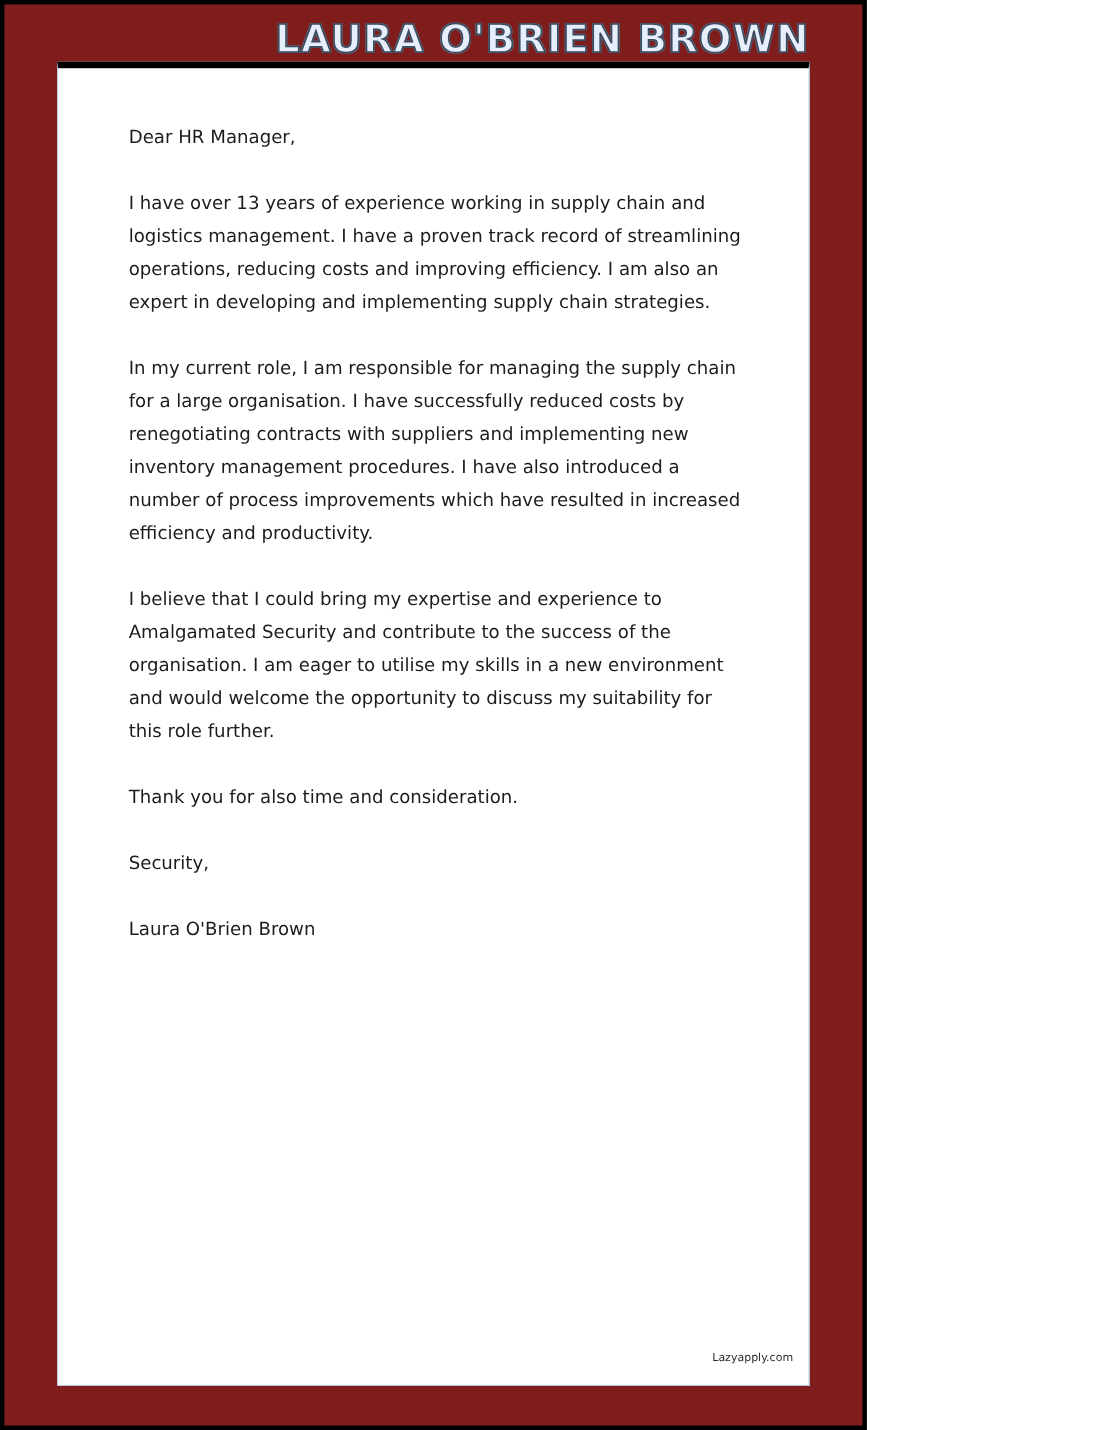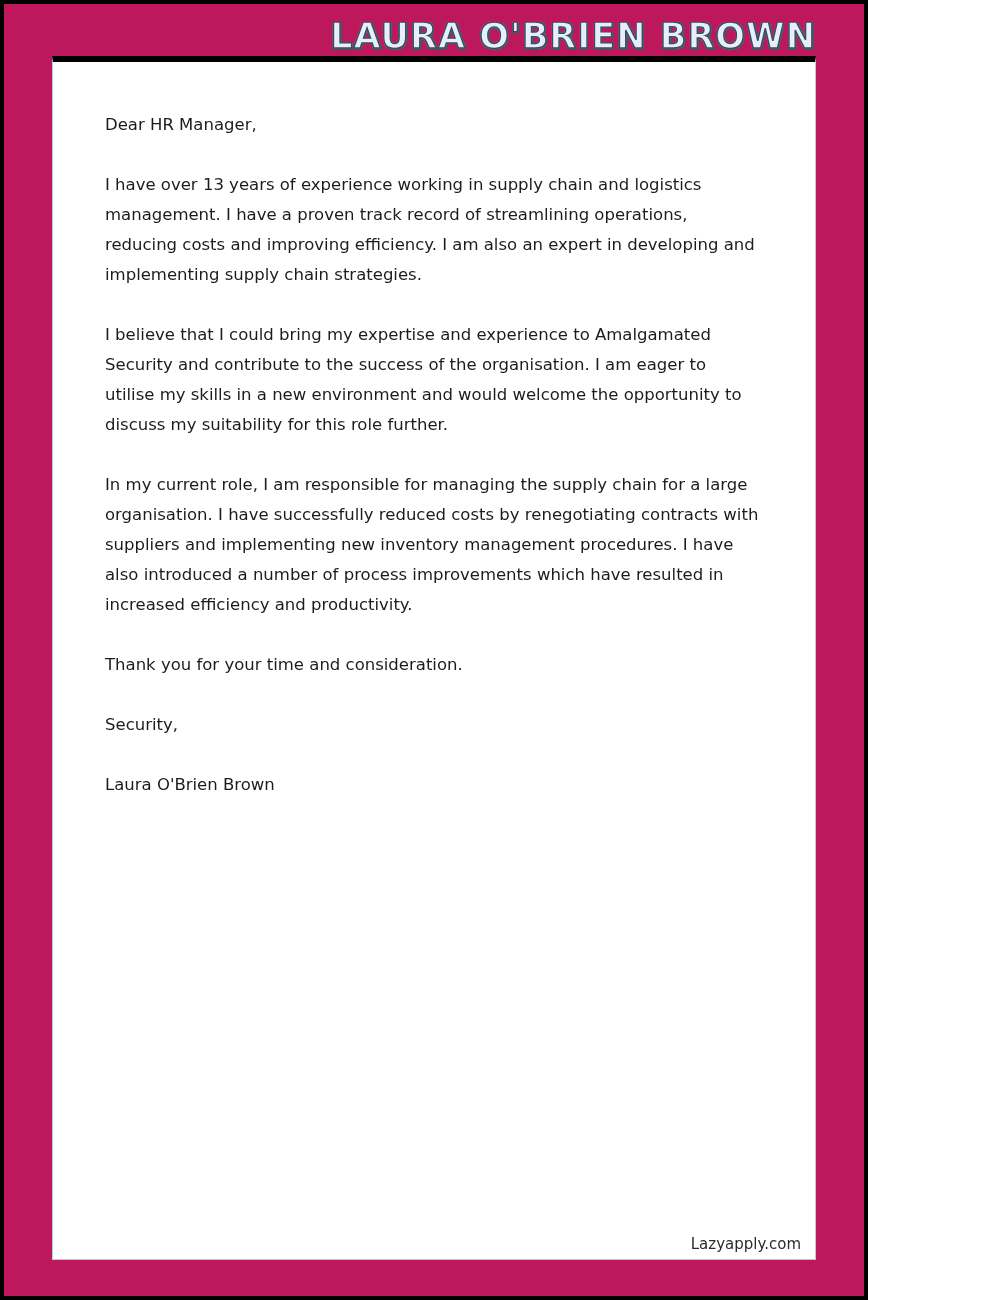--- a/index.html
+++ b/index.html
@@ -5,23 +5,23 @@
   html, body {
     margin: 0;
     padding: 0;
     background: #ffffff;
   }
   body {
     font-family: "DejaVu Sans", sans-serif;
   }
   .page {
     position: relative;
-    width: 868px;
+    width: 788px;
     height: 1300px;
-    background: #be185d;
+    background: #7f1d1d;
     box-sizing: border-box;
     border: 4px solid #000000;
     overflow: hidden;
   }
   .header {
     position: absolute;
     top: 0;
     left: 0;
     width: 100%;
     height: 52px;
@@ -59,36 +59,36 @@
     position: absolute;
     left: 52px;
     top: 48px;
     right: 56px;
   }
   .para {
     font-family: "DejaVu Sans", sans-serif;
     font-size: 16.5px;
     line-height: 30px;
     color: #1c1c1c;
-    margin: 0 0 30px 0;
+    margin: 0 0 30px 12px;
     text-align: left;
   }
   .date {
     font-family: "DejaVu Sans", sans-serif;
     font-size: 16.5px;
     line-height: 30px;
     color: #2f7fd6;
     margin: 0;
   }
   .footer-brand {
     position: absolute;
     right: 14px;
-    bottom: 6px;
+    bottom: 19px;
     font-family: "DejaVu Sans", sans-serif;
-    font-size: 15px;
+    font-size: 10px;
     color: #2b2b2b;
   }
 </style>
 </head>
 <body>
 
 <div class="page">
 
   <div class="header">
     <div class="header-name">LAURA O'BRIEN BROWN</div>
@@ -96,25 +96,25 @@
 
   <div class="sheet">
 
     <div class="body-copy">
 
       <p class="para">Dear HR Manager,</p>
 
 
       <p class="para">I have over 13 years of experience working in supply chain and logistics management. I have a proven track record of streamlining operations, reducing costs and improving efficiency. I am also an expert in developing and implementing supply chain strategies.</p>
 
+      <p class="para">In my current role, I am responsible for managing the supply chain for a large organisation. I have successfully reduced costs by renegotiating contracts with suppliers and implementing new inventory management procedures. I have also introduced a number of process improvements which have resulted in increased efficiency and productivity.</p>
+
       <p class="para">I believe that I could bring my expertise and experience to Amalgamated Security and contribute to the success of the organisation. I am eager to utilise my skills in a new environment and would welcome the opportunity to discuss my suitability for this role further.</p>
 
-      <p class="para">In my current role, I am responsible for managing the supply chain for a large organisation. I have successfully reduced costs by renegotiating contracts with suppliers and implementing new inventory management procedures. I have also introduced a number of process improvements which have resulted in increased efficiency and productivity.</p>
-
-      <p class="para">Thank you for your time and consideration.</p>
+      <p class="para">Thank you for also time and consideration.</p>
 
       <p class="para">Security,</p>
 
       <p class="para">Laura O'Brien Brown</p>
 
 
     </div>
 
     <div class="footer-brand">Lazyapply.com</div>
 

